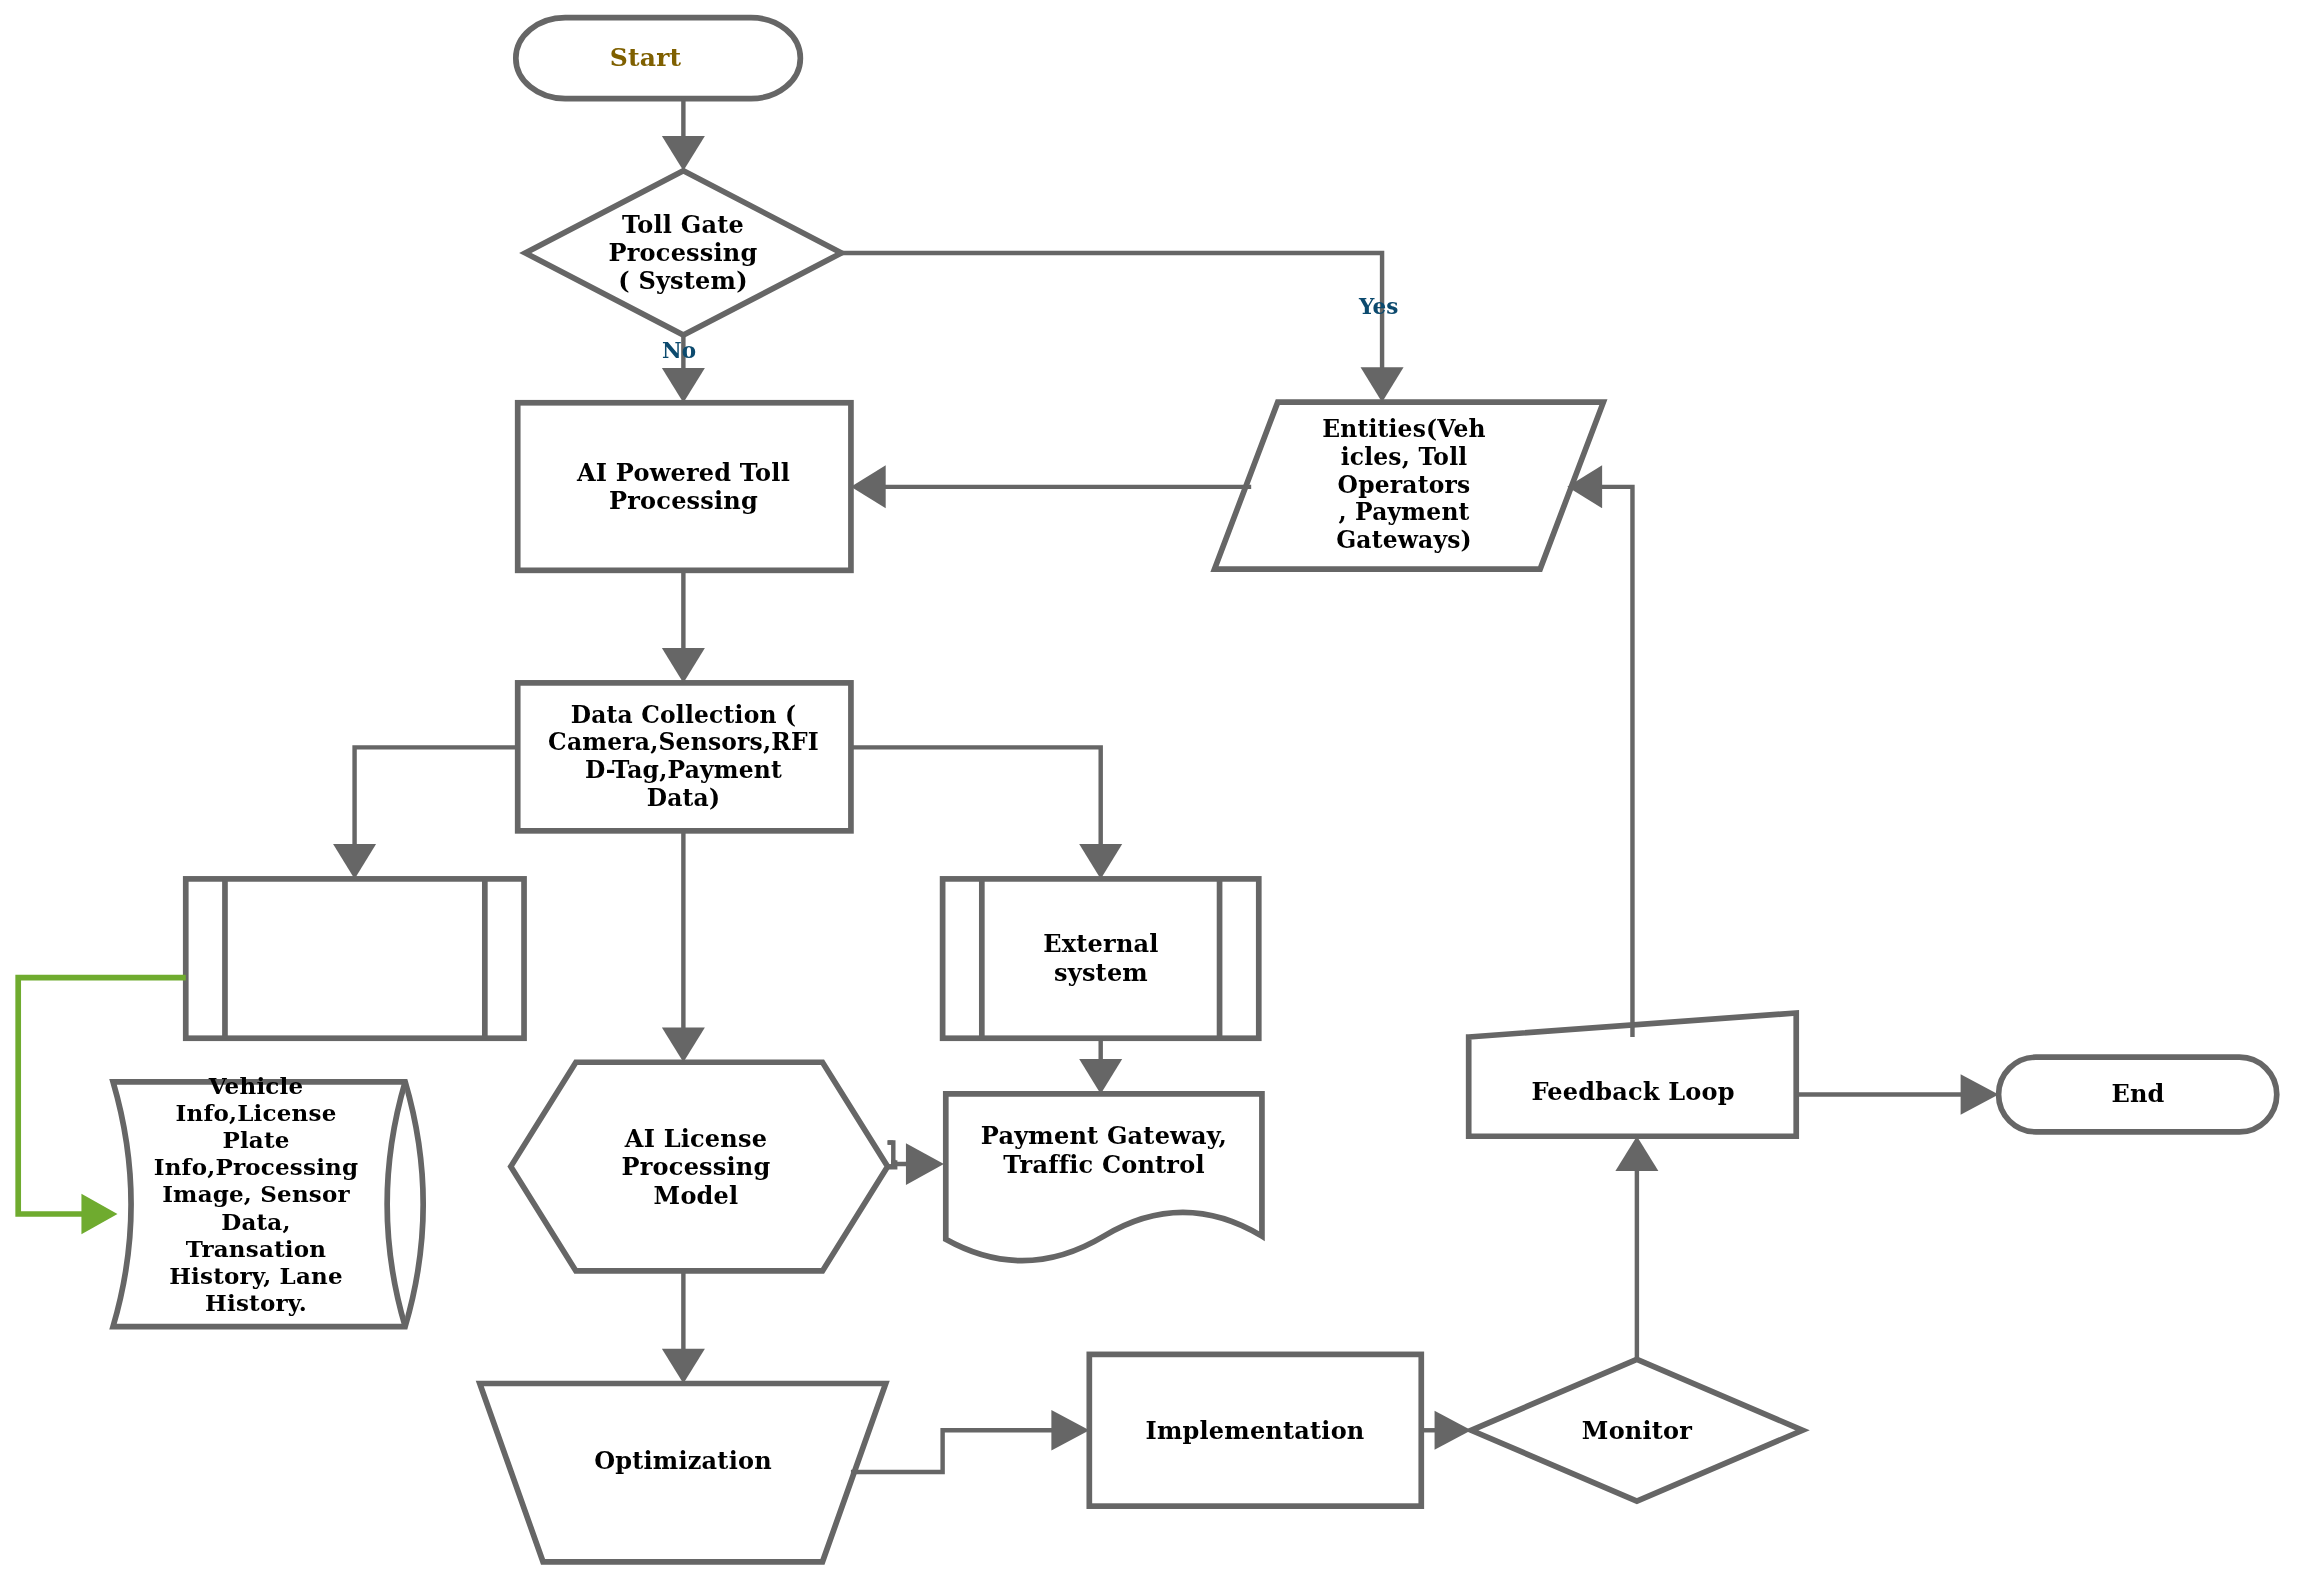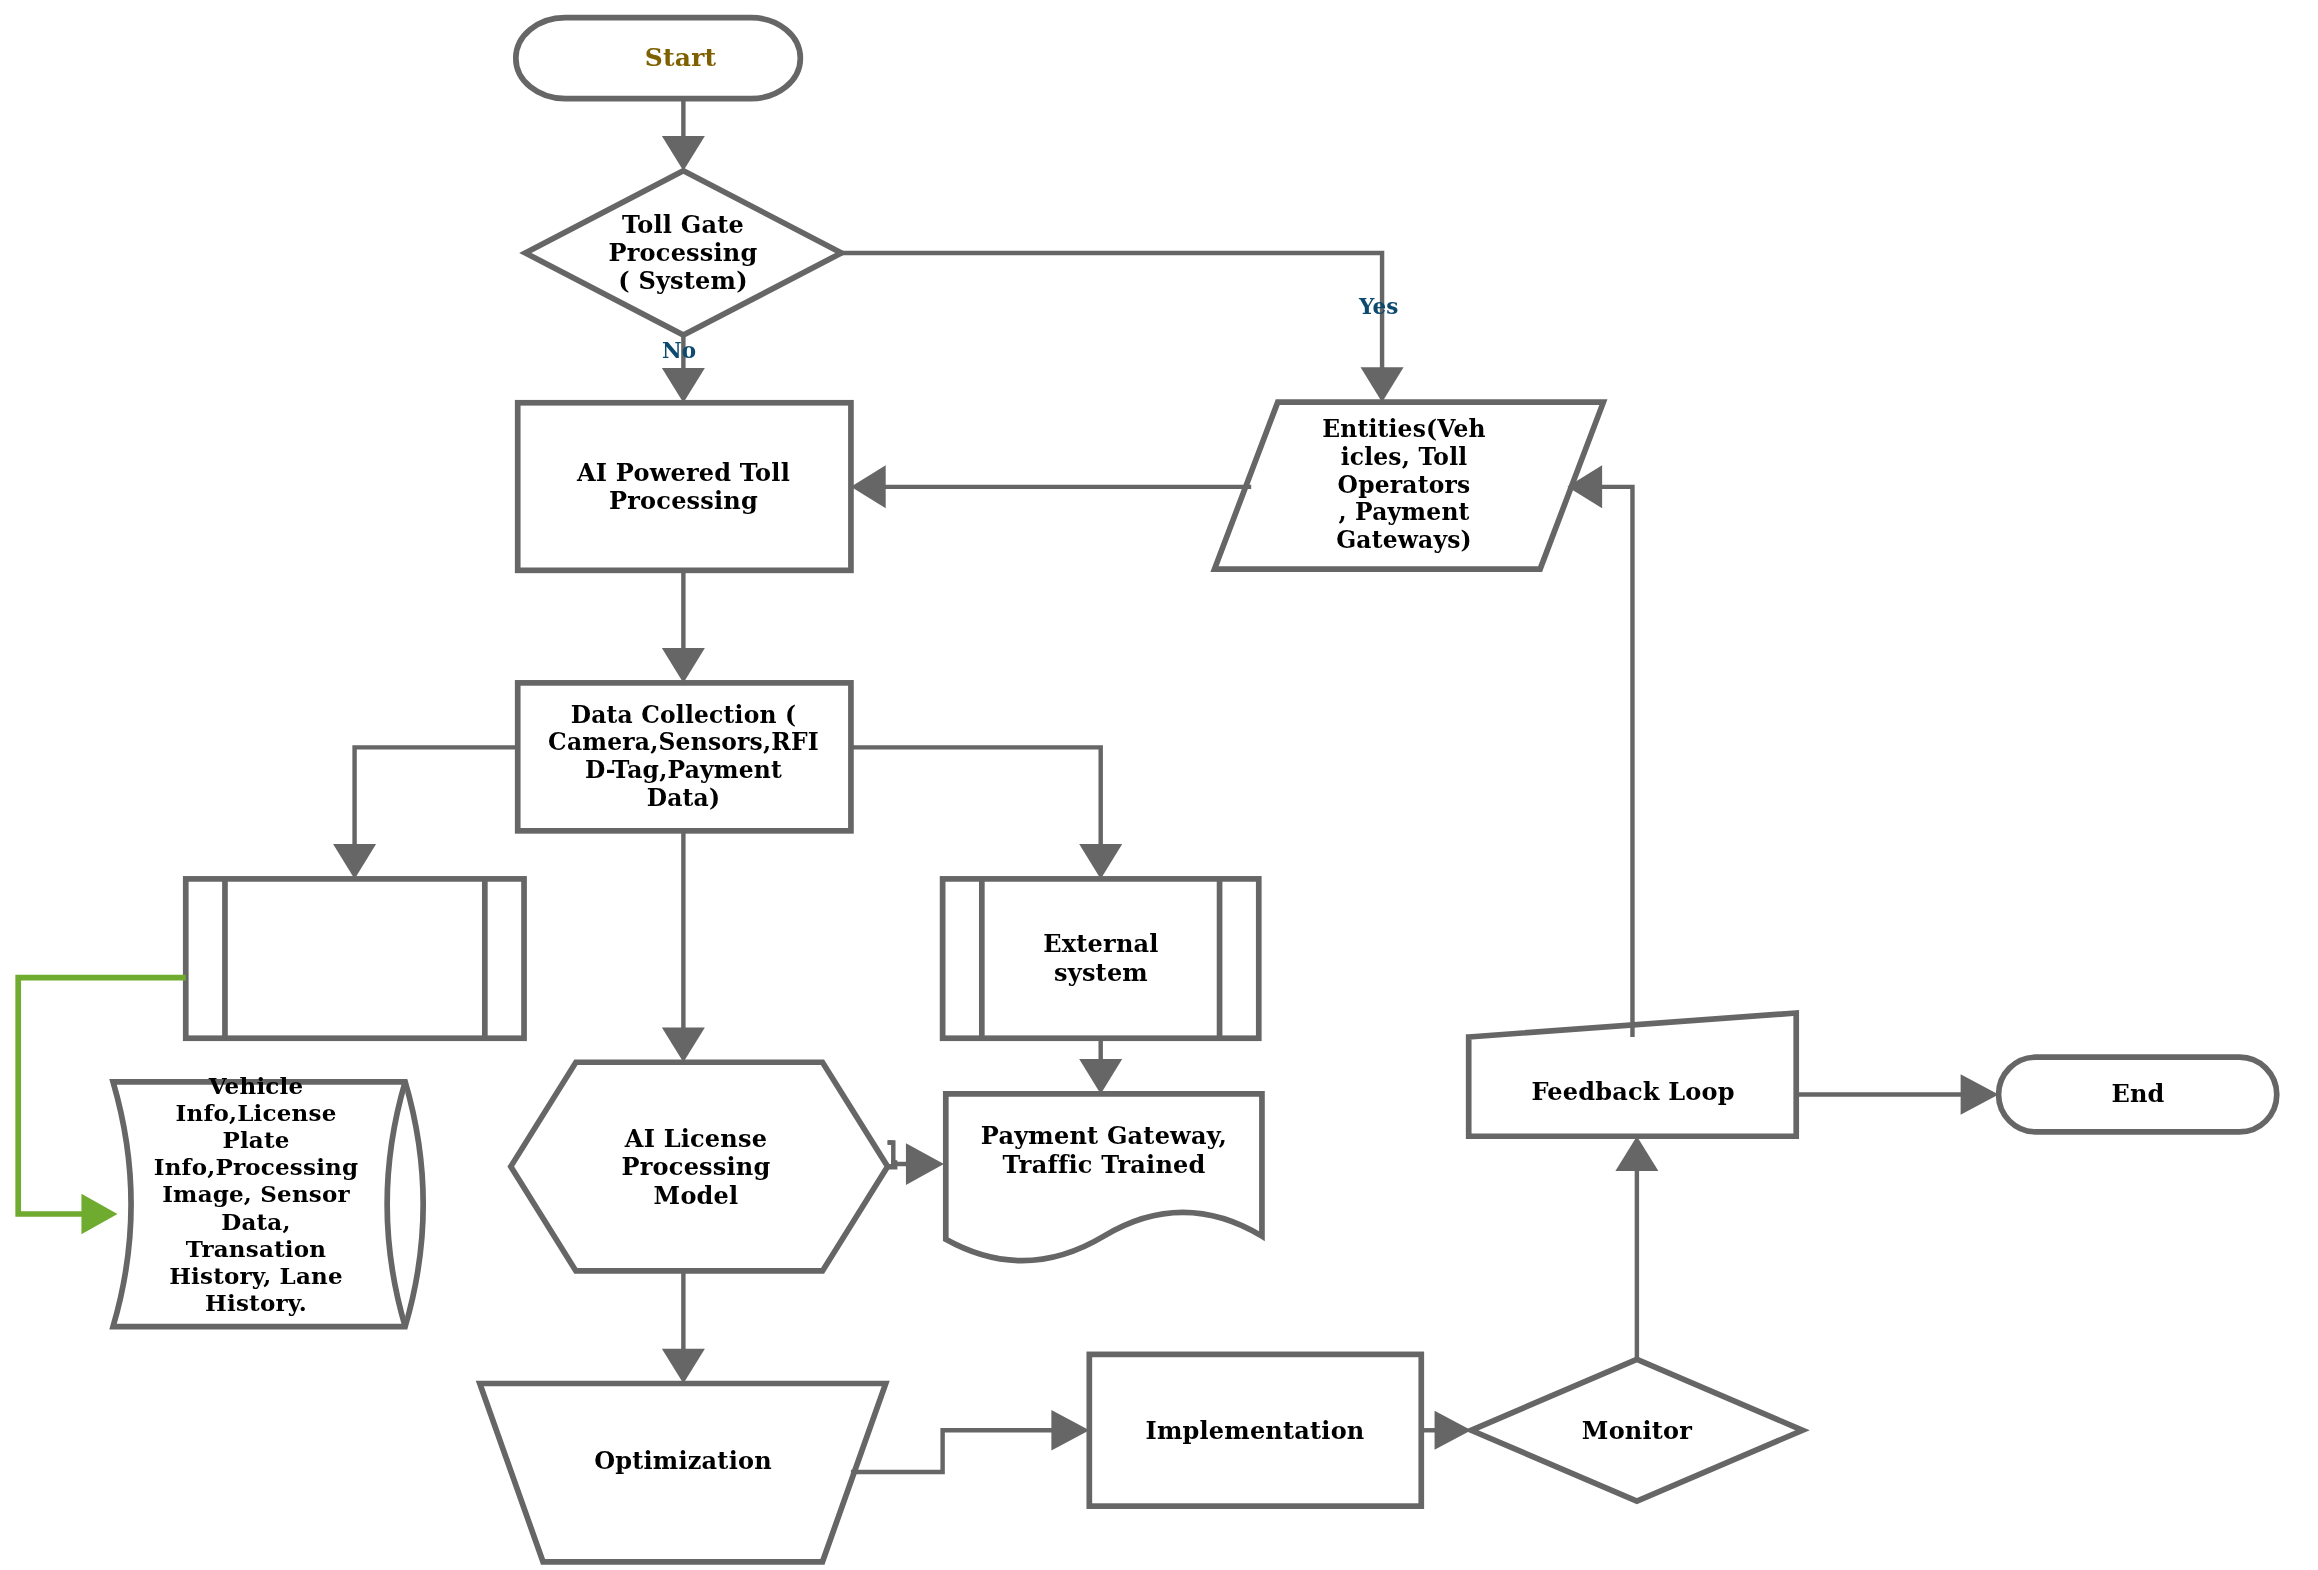--- a/index.html
+++ b/index.html
@@ -158,21 +158,21 @@
     <polygon class="arrowhead" points="2588,1797 2554,1852 2622,1852"></polygon>
   </g>
 
   <g>
     <line class="thinline" x1="2840" y1="1731" x2="3118" y2="1731"></line>
     <polygon class="arrowhead" points="3160,1731 3100,1699 3100,1763"></polygon>
   </g>
 
 </svg>
 
-<div class="lbl start-lbl" style="left:538px;top:17.7px;width:285px;height:81px;font-size:25px;">
+<div class="lbl start-lbl" style="left:503px;top:17.7px;width:285px;height:81px;font-size:25px;">
   <span>Start</span>
 </div>
 
 <div class="lbl" style="left:569px;top:193px;width:228px;height:120px;font-size:24px;">
   <div>
     <div>Toll Gate</div>
     <div>Processing</div>
     <div>( System)</div>
   </div>
 </div>
@@ -229,21 +229,21 @@
   <div>
     <div>AI License</div>
     <div>Processing</div>
     <div>Model</div>
   </div>
 </div>
 
 <div class="lbl" style="left:946px;top:1100px;width:316px;height:101px;font-size:24px;">
   <div>
     <div>Payment Gateway,</div>
-    <div>Traffic Trained</div>
+    <div>Traffic Control</div>
   </div>
 </div>
 
 <div class="lbl" style="left:1469px;top:1047px;width:328px;height:90px;font-size:24px;">
   <span>Feedback Loop</span>
 </div>
 
 <div class="lbl" style="left:1999px;top:1057px;width:278px;height:75px;font-size:24px;">
   <span>End</span>
 </div>

